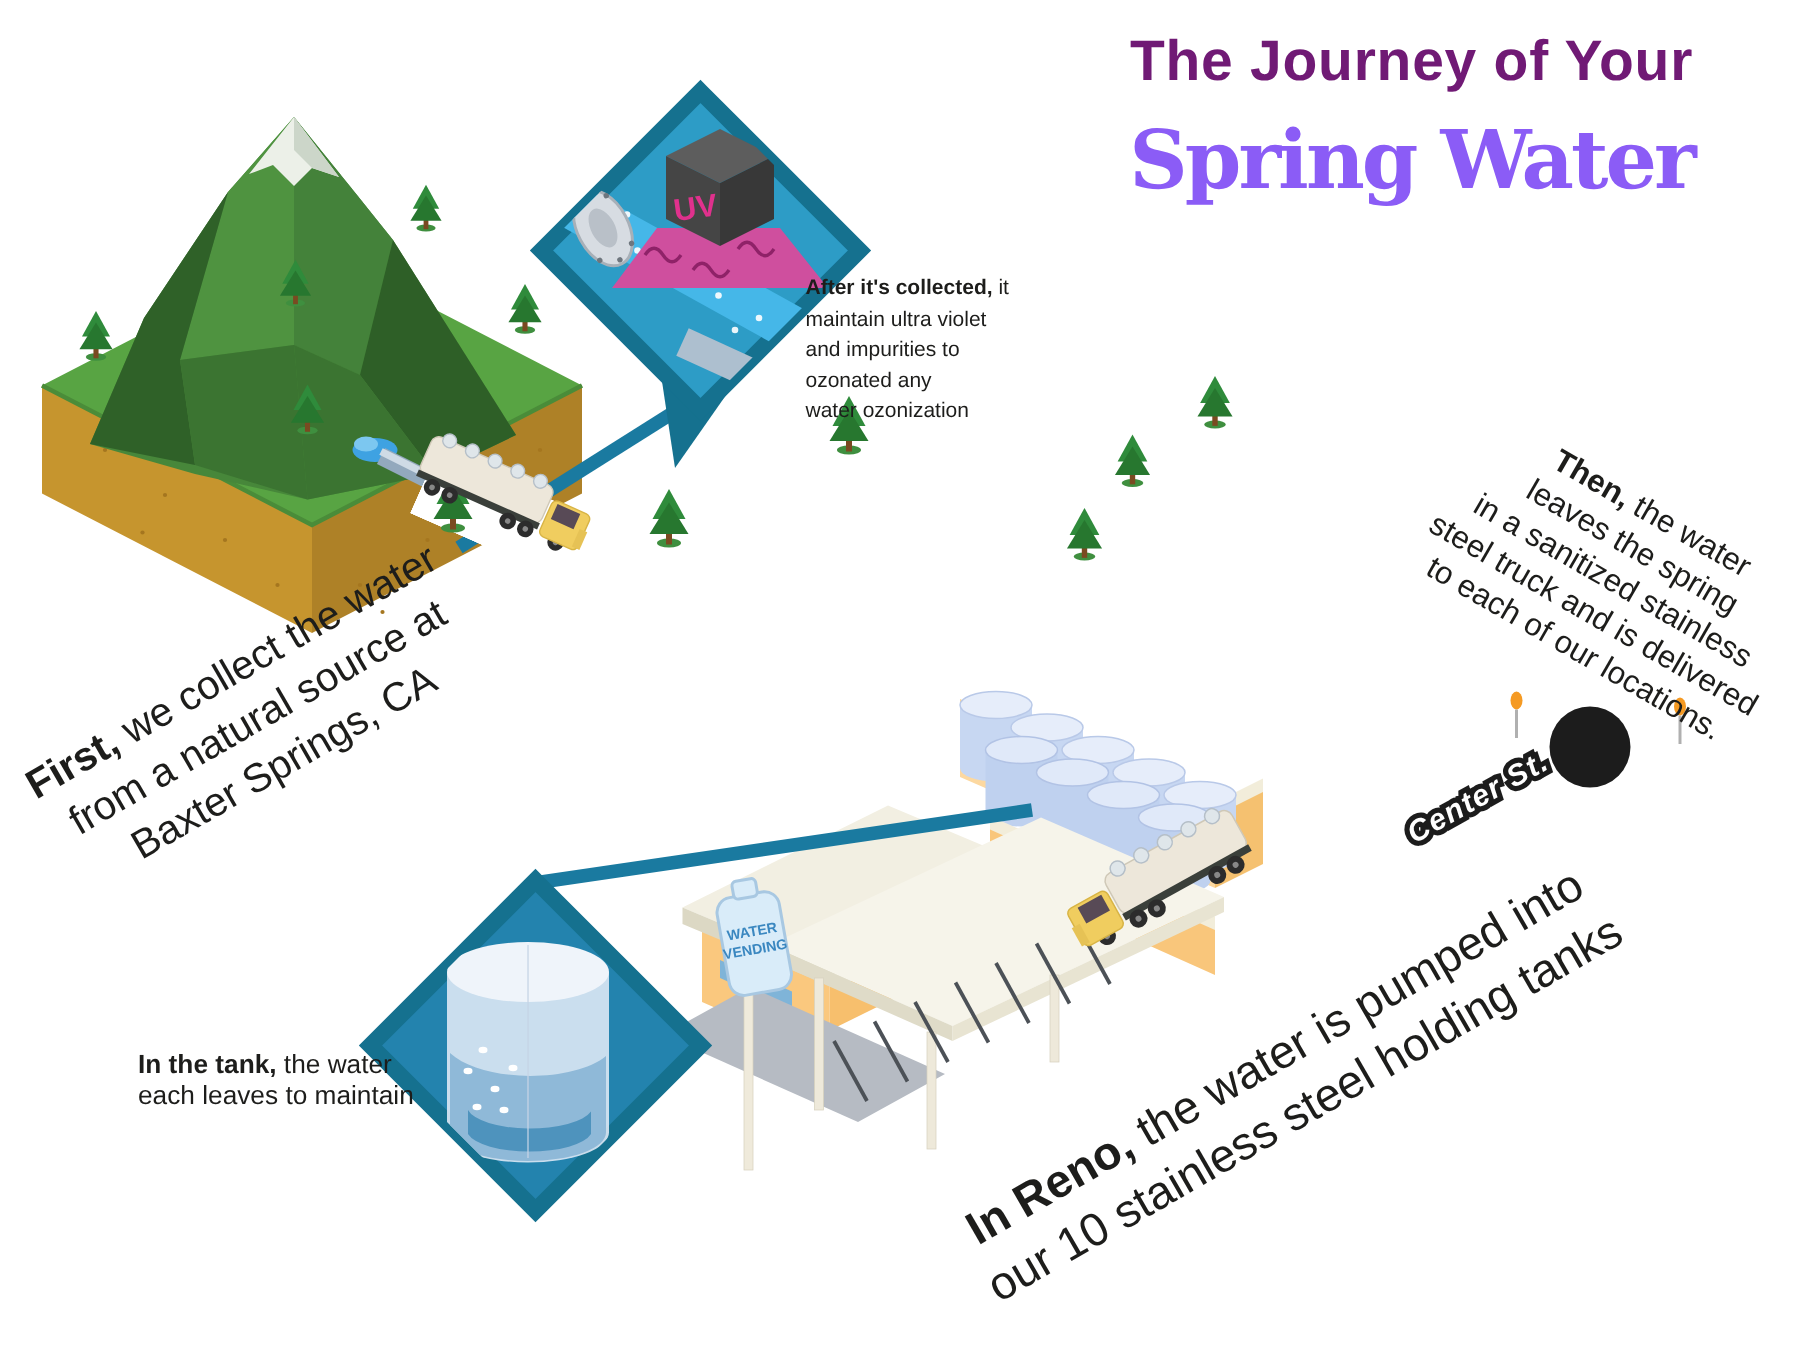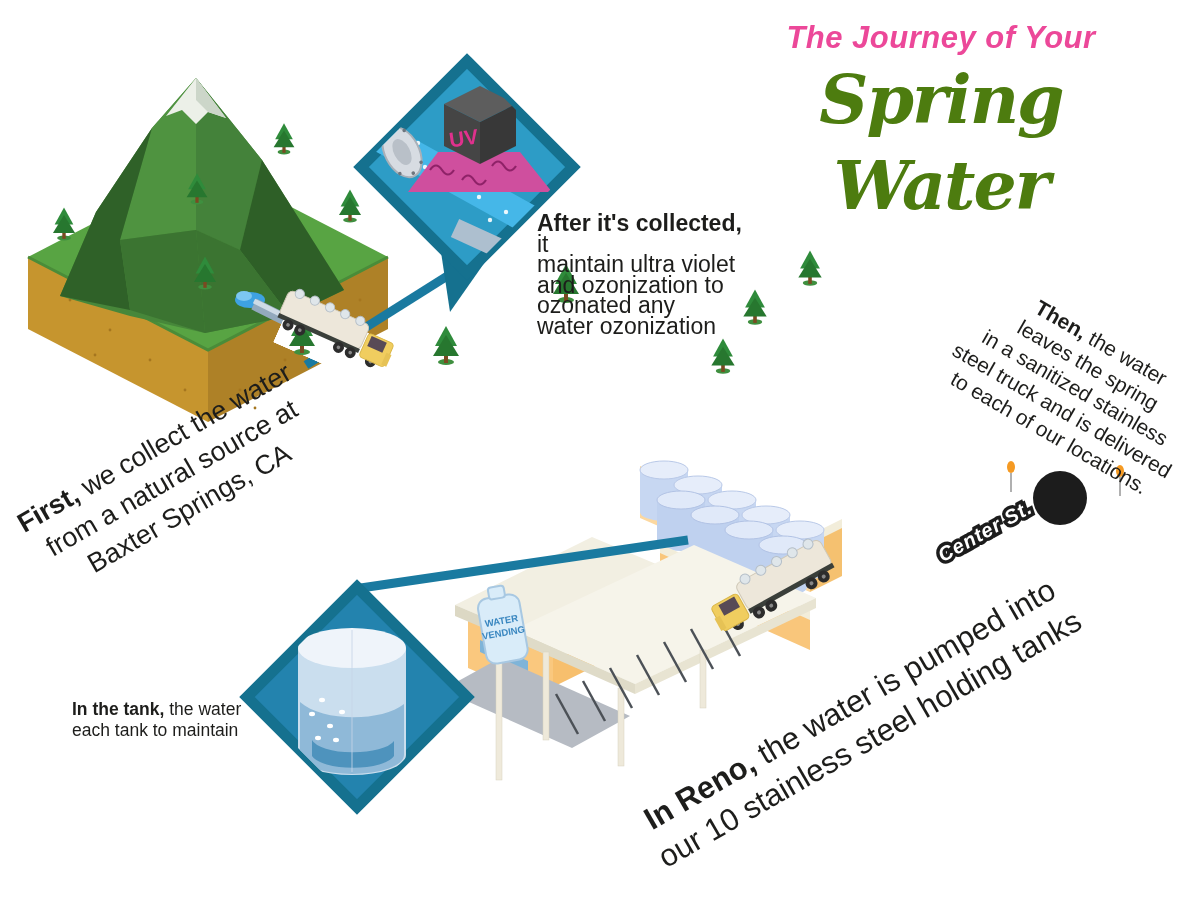--- a/index.html
+++ b/index.html
@@ -4,26 +4,26 @@
 <style>
   html,body{margin:0;padding:0;background:#ffffff;}
   #stage{position:relative;width:1200px;height:900px;overflow:hidden;background:#fff;
          font-family:"Liberation Sans",sans-serif;color:#1d1d1b;}
   #scene{position:absolute;left:0;top:0;}
   .txt{position:absolute;}
   .lead{font-weight:700;}
   .line{display:block;}
   
   #title{left:706px;top:20px;width:470px;text-align:center;}
-  #title .t1{font-size:31px;font-weight:700;color:#ec4899;letter-spacing:.5px;font-style:italic;}
-  #title .t2{font-family:"DejaVu Serif",serif;font-style:italic;font-weight:700;
-             font-size:68px;color:#4d7c0f;line-height:86px;letter-spacing:-2px;}
+  #title .t1{font-size:38px;font-weight:700;color:#701a75;letter-spacing:.5px;}
+  #title .t2{font-family:"DejaVu Serif",serif;font-weight:700;
+             font-size:54px;color:#8b5cf6;line-height:86px;letter-spacing:-2px;}
   
-  #treat{left:537px;top:181px;width:210px;font-size:23px;line-height:20.5px;margin-top:32px;}
-  #tank{left:72px;top:699px;width:250px;font-size:17.5px;line-height:21px;}
+  #treat{left:537px;top:181px;width:210px;font-size:14px;line-height:20.5px;}
+  #tank{left:92px;top:699px;width:250px;font-size:17.5px;line-height:21px;}
   #first{left:2px;top:426px;width:340px;height:105px;font-size:27px;line-height:35px;
          text-align:center;transform:rotate(-30deg);}
   #then{left:935px;top:323px;width:280px;height:130px;font-size:21px;line-height:26px;
         text-align:center;transform:rotate(30deg);}
   #reno{left:570px;top:682px;width:580px;height:80px;font-size:31px;line-height:40px;
         text-align:center;transform:rotate(-30deg);}
 </style>
 </head>
 <body>
 
@@ -407,21 +407,21 @@
 </svg>
 
   <div class="txt" id="title">
     <div class="t1">The Journey of Your</div>
     <div class="t2">Spring Water</div>
   </div>
 
   <div class="txt" id="treat">
     <span class="lead">After it's collected,</span><span> it</span>
     <span class="line">maintain ultra violet</span>
-    <span class="line">and ozonization to</span>
+    <span class="line">and impurities to</span>
     <span class="line">ozonated any</span>
     <span class="line">water ozonization</span>
   </div>
 
   <div class="txt" id="first">
     <span class="lead">First,</span><span> we collect the water</span>
     <span class="line">from a natural source at</span>
     <span class="line">Baxter Springs, CA</span>
   </div>
 
@@ -433,16 +433,16 @@
     <span class="line">to each of our locations.</span>
   </div>
 
   <div class="txt" id="reno">
     <span class="lead">In Reno,</span><span> the water is pumped into</span>
     <span class="line">our 10 stainless steel holding tanks</span>
   </div>
 
   <div class="txt" id="tank">
     <span class="lead">In the tank,</span><span> the water</span>
-    <span class="line">each tank to maintain</span>
+    <span class="line">each leaves to maintain</span>
   </div>
 
 </div>
 
 </body></html>

